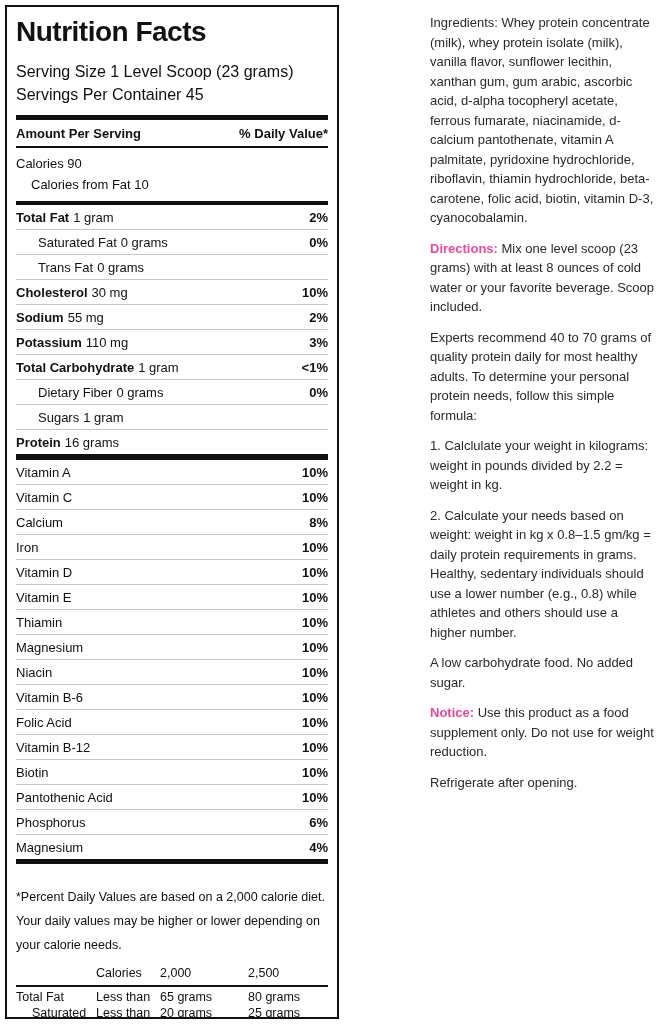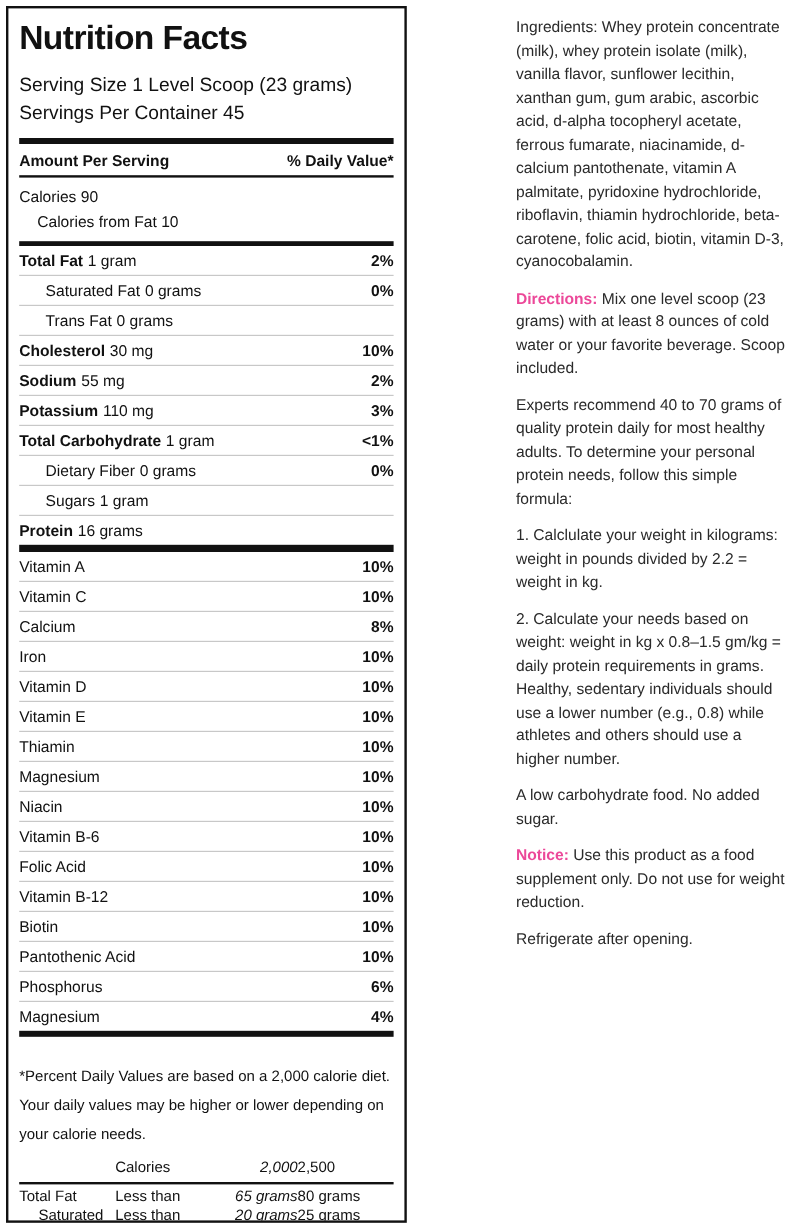--- a/index.html
+++ b/index.html
@@ -39,21 +39,21 @@
   .amt{margin-left:4px;}
   .footnote{font-size:12.5px;line-height:24px;padding:21px 0 4px 0;}
   
   .dvt{font-size:12.5px;margin-top:2px;}
   .dvt-row{display:flex;align-items:baseline;line-height:16.5px;}
   .dvt-head{padding:2px 0 3px 0;border-bottom:2px solid #111;font-weight:normal;}
   .dvt-body{border-bottom:1px solid #111;padding:2px 0 3px 0;}
   .c-name{flex:1;}
   .c-name.indent{padding-left:16px;flex:1;box-sizing:border-box;}
   .c-q{width:64px;}
-  .c-a{width:88px;text-align:right;font-style:italic;}
+  .c-a{width:88px;}
   .c-b{width:80px;}
   
   .info-col{
     position:absolute;left:430px;top:13px;width:225px;
     font-size:13px;line-height:19.5px;color:#2a2a2a;
   }
   .info-col p{margin:0 0 11px 0;}
   .info-col .b{font-weight:bold;color:#ec4899;}
 </style>
 </head>

